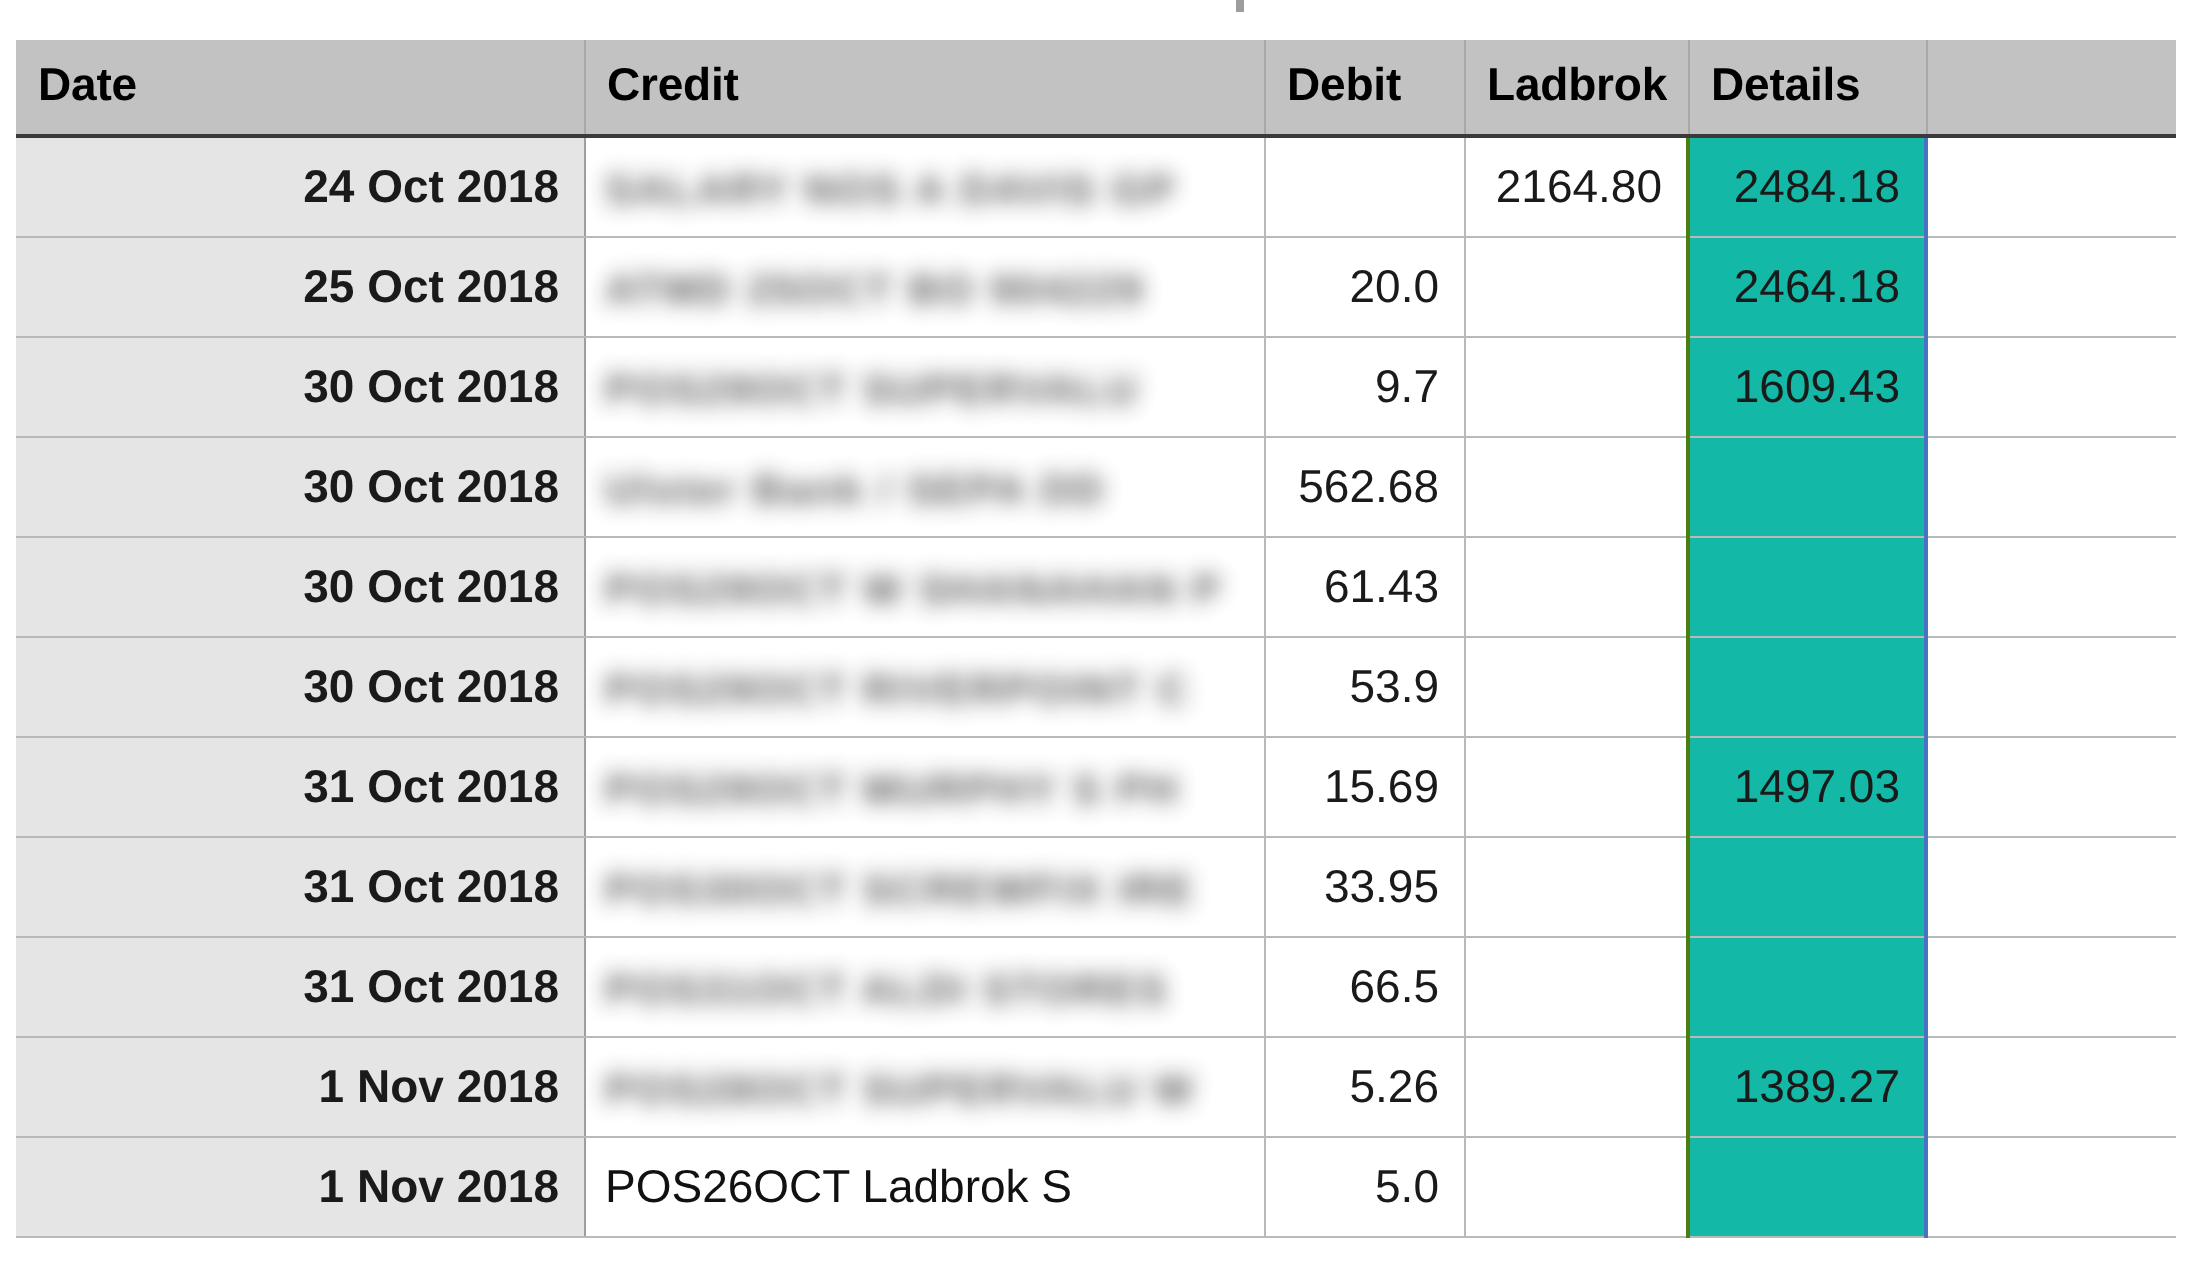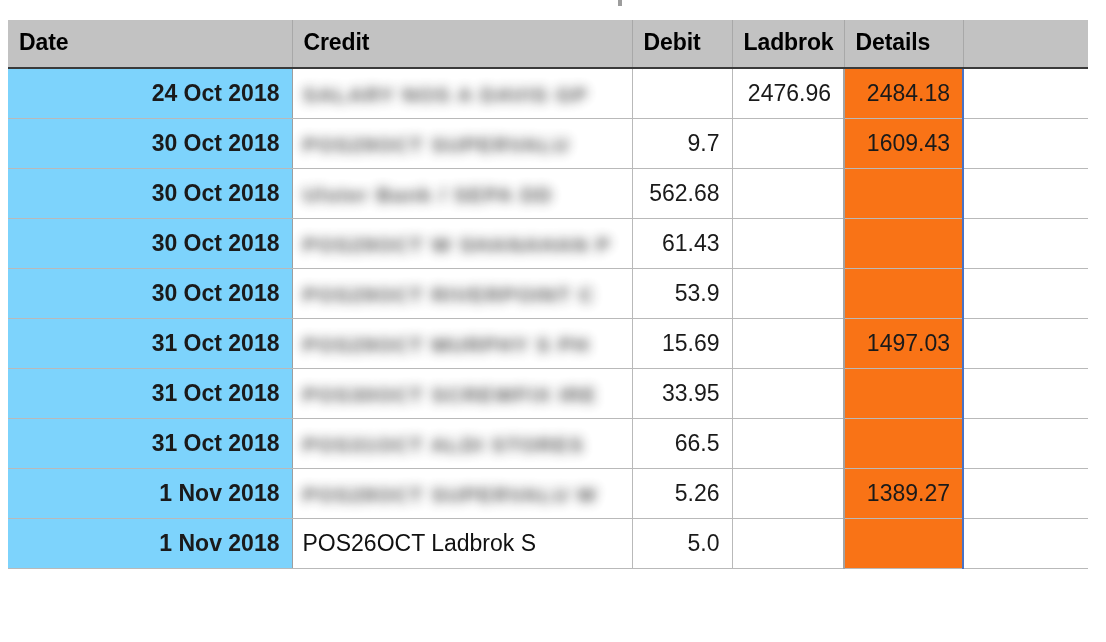--- a/index.html
+++ b/index.html
@@ -78,40 +78,40 @@
     border-right: 1px solid #b9b9b9;
     padding: 0 12px;
     vertical-align: middle;
     background: #ffffff;
     overflow: hidden;
     white-space: nowrap;
   }
   tbody td.extra { border-right: none; }
 
   td.date {
-    background: #7dd3fc;
+    background: #e5e5e5;
     font-weight: bold;
     text-align: right;
     border-right: 1px solid #9e9e9e;
   }
 
   td.details {
     text-align: left;
     position: relative;
     padding: 0 10px;
   }
 
   td.num {
     text-align: right;
   }
 
   td.balance {
-    background: #f97316;
+    background: #14b8a6;
     text-align: right;
-    border-left: 2px solid #a3a3a3;
+    border-left: 2px solid #4d7c0f;
     border-right: 2px solid #4a72c4;
   }
 
   
   tr:first-child td.balance { border-top: 2px solid #4a72c4; }
 
   
   .redacted {
     display: inline-block;
     filter: blur(5.2px);
@@ -160,22 +160,30 @@
           <th>Ladbrok</th>
           <th>Details</th>
           <th class="last-head"></th>
         </tr>
       </thead>
       <tbody id="tbody">
           <tr>
             <td class="date">24 Oct 2018</td>
             <td class="details"><span class="redacted">SALARY NOS A DAVIS GP</span></td>
             <td class="num"></td>
-            <td class="num">2476.96</td>
+            <td class="num">2164.80</td>
             <td class="balance">2484.18</td>
+            <td class="extra"></td>
+          </tr>
+          <tr>
+            <td class="date">25 Oct 2018</td>
+            <td class="details"><span class="redacted">ATMD 25OCT BO 904229</span></td>
+            <td class="num">20.0</td>
+            <td class="num"></td>
+            <td class="balance">2464.18</td>
             <td class="extra"></td>
           </tr>
           <tr>
             <td class="date">30 Oct 2018</td>
             <td class="details"><span class="redacted">POS29OCT SUPERVALU</span></td>
             <td class="num">9.7</td>
             <td class="num"></td>
             <td class="balance">1609.43</td>
             <td class="extra"></td>
           </tr>

